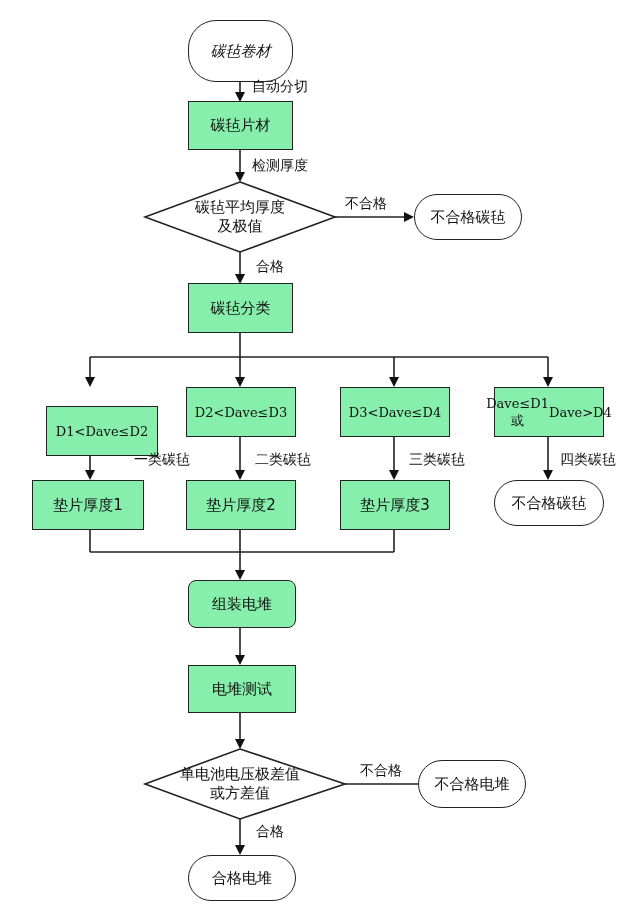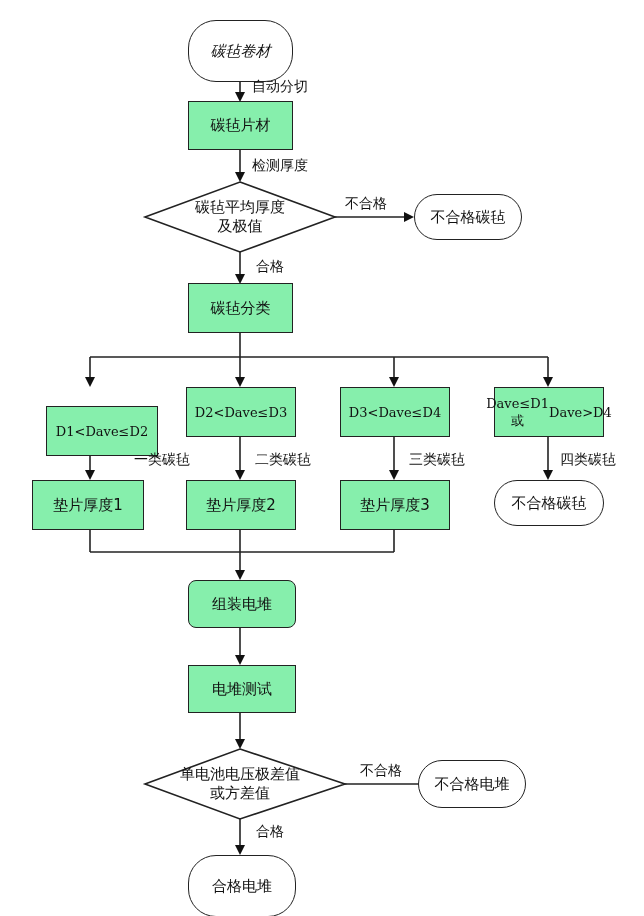--- a/index.html
+++ b/index.html
@@ -129,15 +129,15 @@
 <div class="dtext" style="left:180px;top:764px;width:120px;height:40px;">
   <span>单电池电压极差值或方差值</span>
 </div>
 <div class="lbl" style="left:360px;top:762px;">不合格</div>
 
 <div class="node term" style="left:418px;top:760px;width:108px;height:48px;">
   <span>不合格电堆</span>
 </div>
 <div class="lbl" style="left:256px;top:823px;">合格</div>
 
-<div class="node term" style="left:188px;top:855px;width:108px;height:62px;">
+<div class="node term" style="left:188px;top:855px;width:108px;height:46px;">
   <span>合格电堆</span>
 </div>
 
 </body></html>

